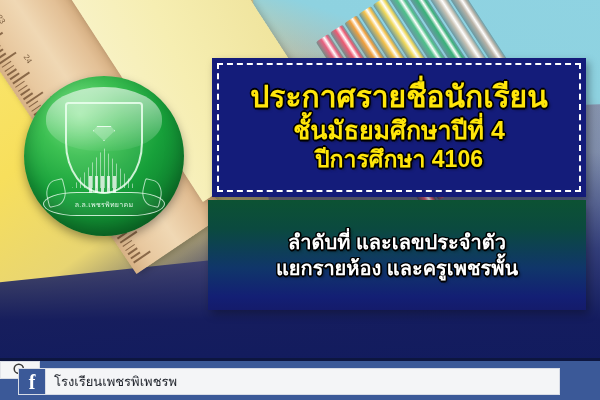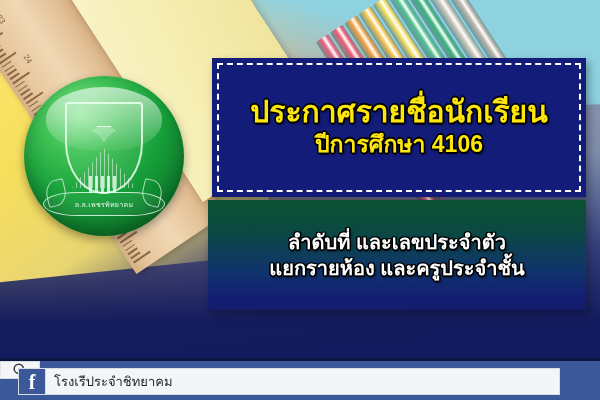--- a/index.html
+++ b/index.html
@@ -298,35 +298,36 @@
     <div class="wing r"></div>
     <div class="ribbon">
       <span>ล.ล.เพชรพิทยาคม</span>
     </div>
   </div>
 
   <div class="panel-navy">
     <div class="dash"></div>
     <div class="lines">
       <div class="ty l1">ประกาศรายชื่อนักเรียน</div>
+      <div class="ty l2">ชั้นมัธยมศึกษาปีที่ 4</div>
       <div class="ty l3">ปีการศึกษา 4106</div>
     </div>
   </div>
 
   <div class="panel-green">
     <div class="lines">
       <div class="tw g1">ลำดับที่ และเลขประจำตัว</div>
-      <div class="tw g2">แยกรายห้อง และครูประจำชั้น</div>
+      <div class="tw g2">แยกรายห้อง และครูเพชรพั้น</div>
     </div>
   </div>
 
   <div class="fb-bar">
     <div class="fb-inner">
       <div class="fb-logo">f</div>
-      <div class="fb-field" title="ค้นหา">โรงเรีประจำชิทยาคม</div>
+      <div class="fb-field" title="ค้นหา">โรงเรียนเพชรพิเพชรพ</div>
     </div>
     <div class="fb-search-btn">
       <svg width="16" height="16" viewBox="0 0 16 16">
         <circle cx="6.8" cy="6.8" r="4.6" fill="none" stroke="#3a3a3a" stroke-width="1.5"></circle>
         <line x1="10.3" y1="10.3" x2="14.4" y2="14.4" stroke="#3a3a3a" stroke-width="1.8" stroke-linecap="round"></line>
       </svg>
     </div>
   </div>
 
 </div>

